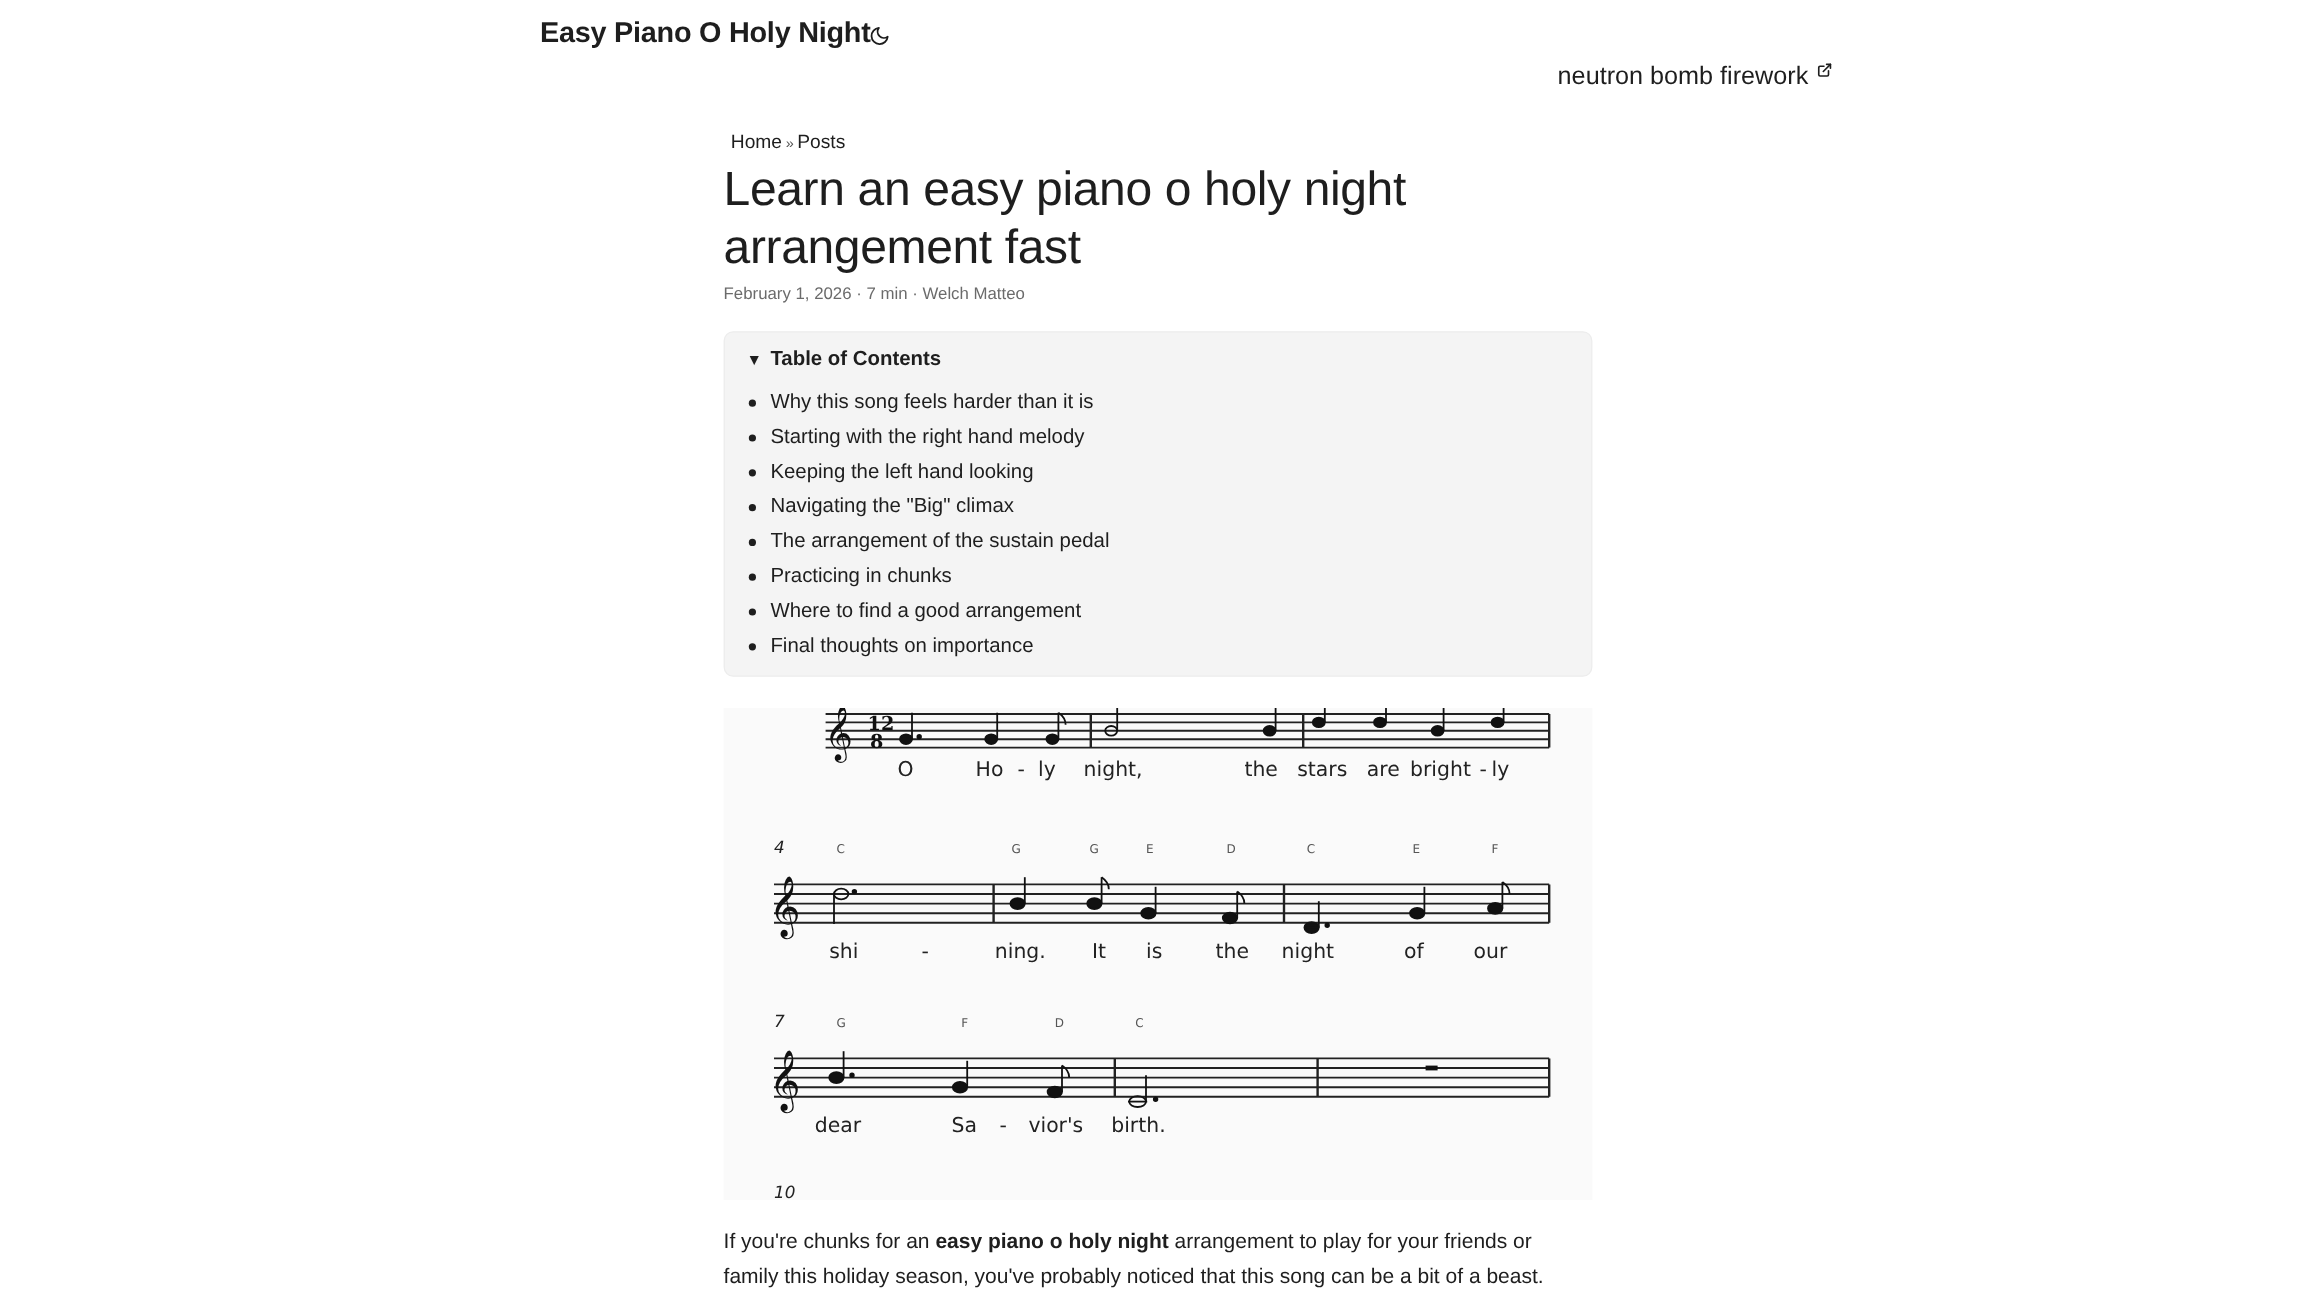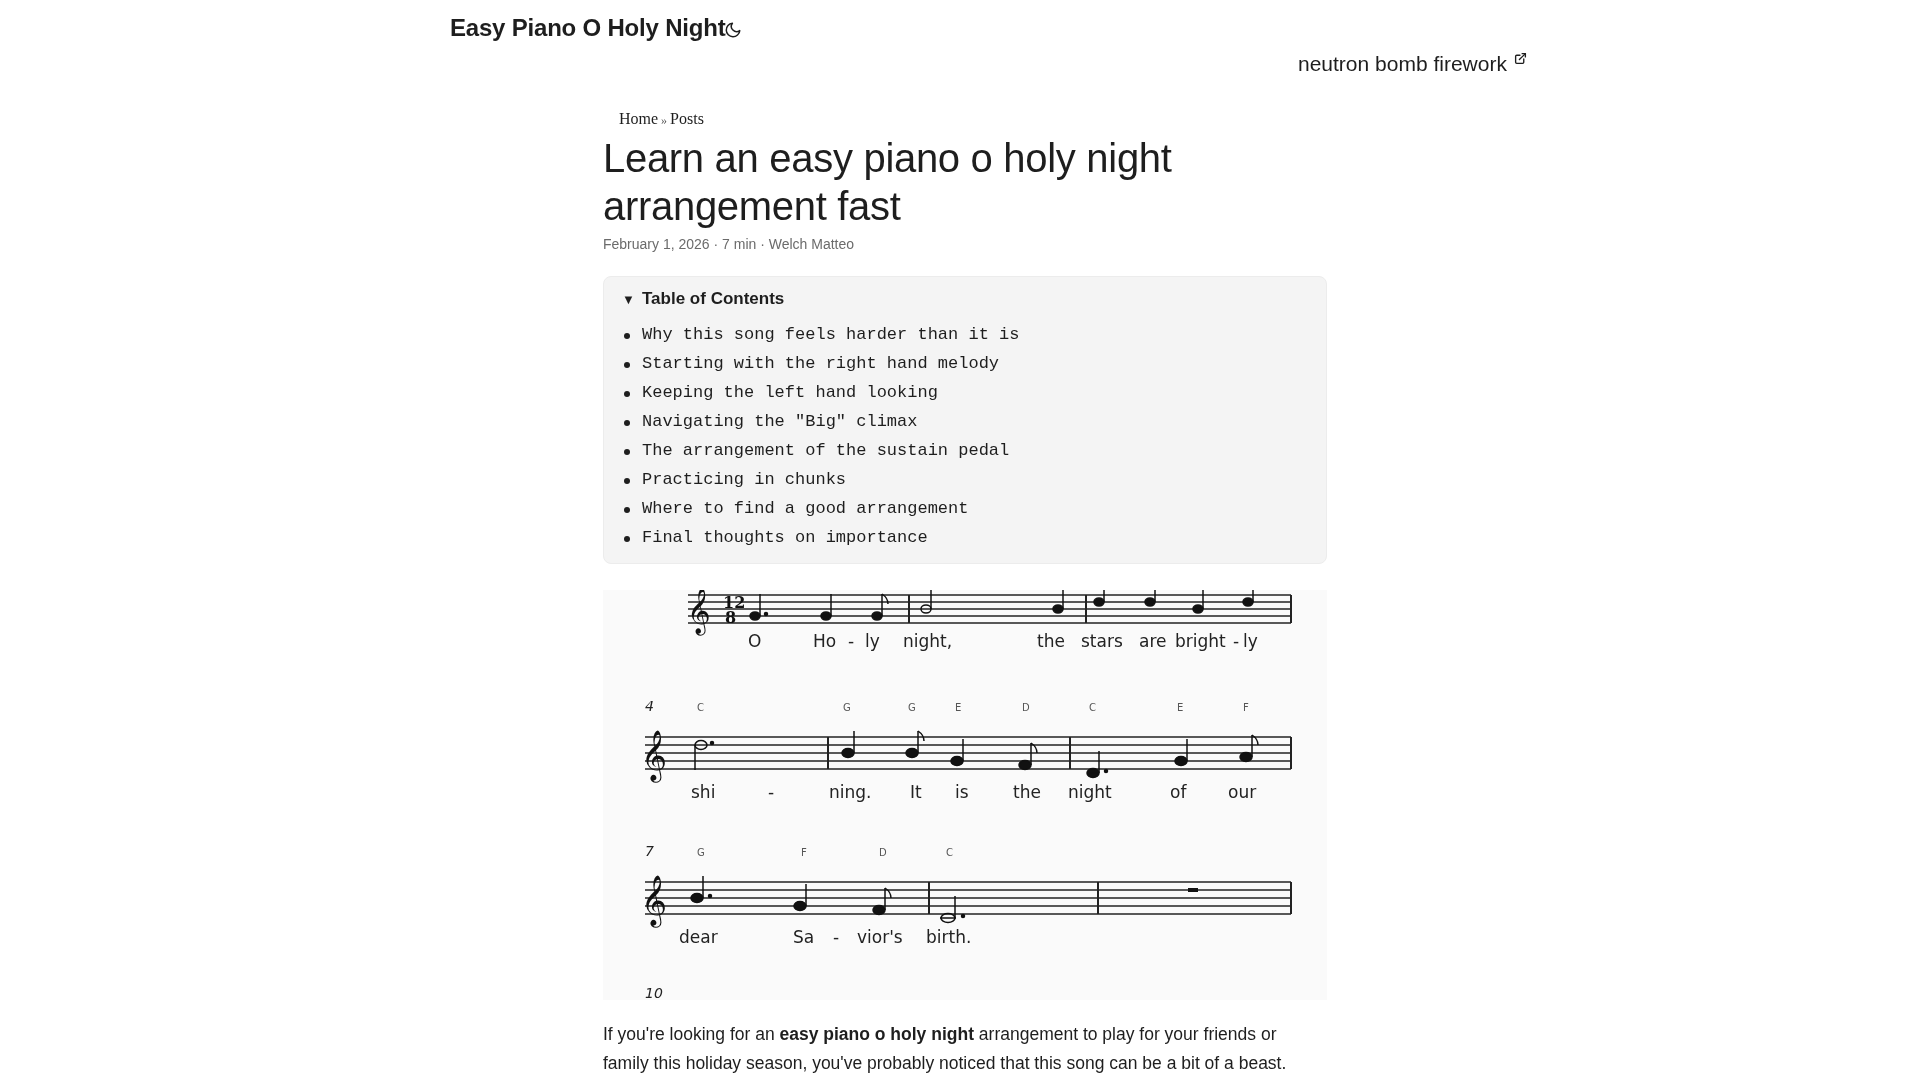--- a/index.html
+++ b/index.html
@@ -19,41 +19,41 @@
       cursor: pointer; display: flex; align-items: center; justify-content: center;
     }
     .menu-link {
       position: absolute; left: 1298px; top: 20px;
       font-size: 21px; color: #1e1e1e; text-decoration: none;
       display: flex; align-items: flex-start; gap: 7px; margin-top: 32px;
     }
 
     .main { position: absolute; left: 603px; top: 0; width: 720px; }
 
-    .breadcrumb { position: absolute; top: 110px; left: 16px; font-size: 16px; color: #1e1e1e; white-space: nowrap; font-family: Liberation Serif, serif; }
+    .breadcrumb { position: absolute; top: 110px; left: 6px; font-size: 16px; color: #1e1e1e; white-space: nowrap; }
     .breadcrumb a { color: #1e1e1e; text-decoration: none; }
     .breadcrumb .sep { font-size: 12px; color: #555; margin: 0 3px; }
 
     .title {
       position: absolute; top: 134px; left: 0; width: 720px;
       font-size: 40px; line-height: 48px; font-weight: 400; color: #1e1e1e; letter-spacing: -0.3px;
     }
     .meta { position: absolute; top: 236px; left: 0; font-size: 14px; color: #6b6b6b; white-space: nowrap; }
 
     .toc {
       position: absolute; top: 276px; left: 0; width: 724px; height: 288px;
       background: #f4f4f4; border: 1px solid #ececec; border-radius: 8px;
     }
     .toc-summary {
       position: absolute; left: 18px; top: 12px;
       font-size: 17px; font-weight: 700; color: #1e1e1e; cursor: pointer;
       display: flex; align-items: center; gap: 8px; white-space: nowrap;
     }
     .toc-summary .tri { font-size: 13px; width: 12px; }
-    .toc ul { position: absolute; left: 38px; top: 43px; list-style: none; font-family: Liberation Mono, monospace; }
+    .toc ul { position: absolute; left: 38px; top: 43px; list-style: none; }
     .toc li { position: relative; font-size: 17px; line-height: 29px; color: #1e1e1e; white-space: nowrap; }
     .toc li::before {
       content: ""; position: absolute; left: -18px; top: 13px;
       width: 6px; height: 6px; border-radius: 50%; background: #1e1e1e;
     }
     .toc li a { color: #1e1e1e; text-decoration: none; }
 
     .cover {
       position: absolute; top: 590px; left: 0; width: 724px; height: 410px;
       background: #fafafa; overflow: hidden;
@@ -263,16 +263,16 @@
         <text x="76" y="353">dear</text>
         <text x="190" y="353">Sa</text>
         <text x="230" y="353">-</text>
         <text x="254" y="353">vior's</text>
         <text x="323" y="353">birth.</text>
       </g>
     </svg>
   </figure>
 
   <div class="body-text">
-    <span>If you're looking for an </span><b>easy piano o holy night</b><span> arrangement to play for your friends or family this holiday season, you've probably noticed that this song can be a bit of a beast.</span>
+    <span>If you're chunks for an </span><b>easy piano o holy night</b><span> arrangement to play for your friends or family this holiday season, you've probably noticed that this song can be a bit of a beast.</span>
     
   </div>
 </main>
 
 </body></html>

